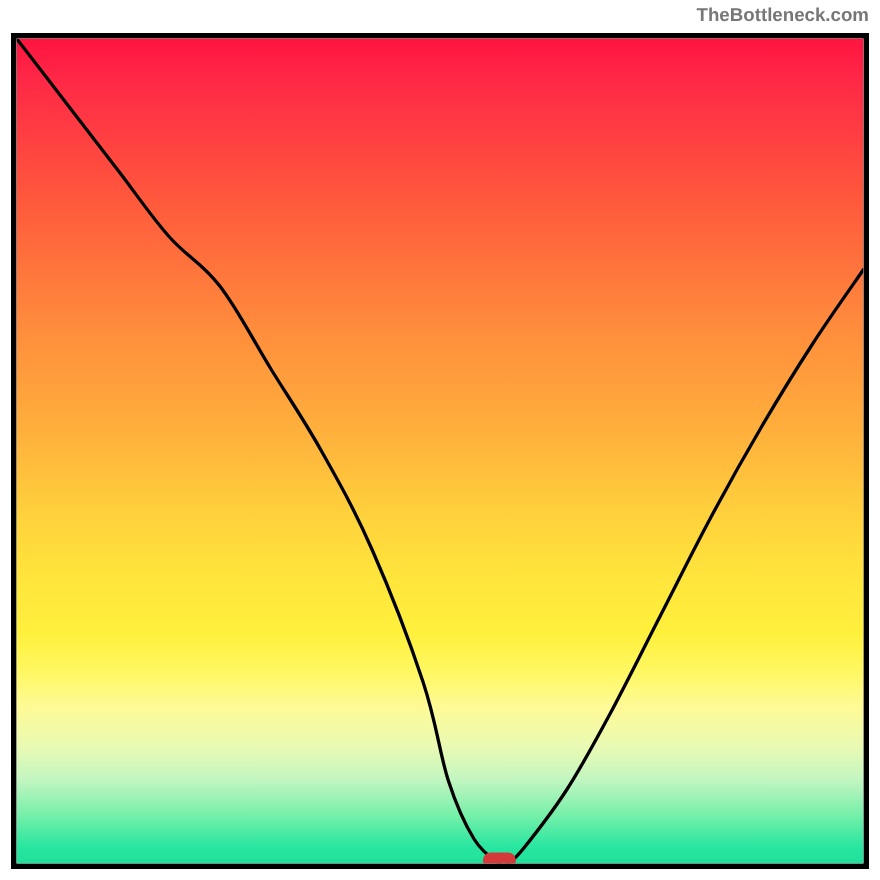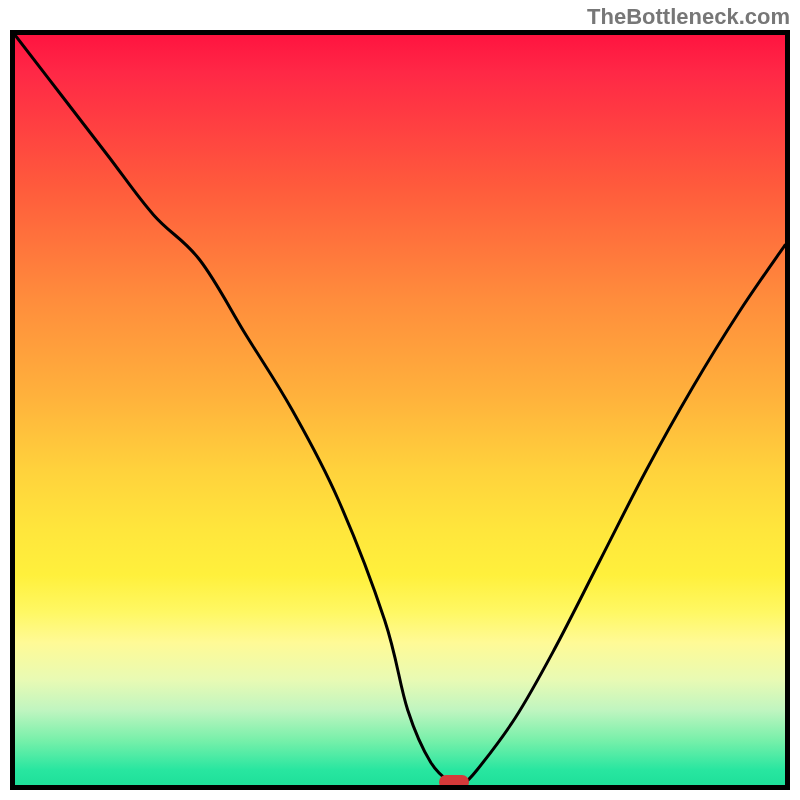--- a/index.html
+++ b/index.html
@@ -12,21 +12,21 @@
   }
   .container {
     width: 800px;
     height: 800px;
     position: relative;
   }
   .watermark {
     position: absolute;
     top: 4px;
     right: 10px;
-    font-size: 22px;
+    font-size: 17px;
     font-weight: bold;
     color: #777;
     z-index: 10;
   }
   .frame {
     position: absolute;
     left: 10px;
     top: 30px;
     width: 780px;
     height: 760px;

